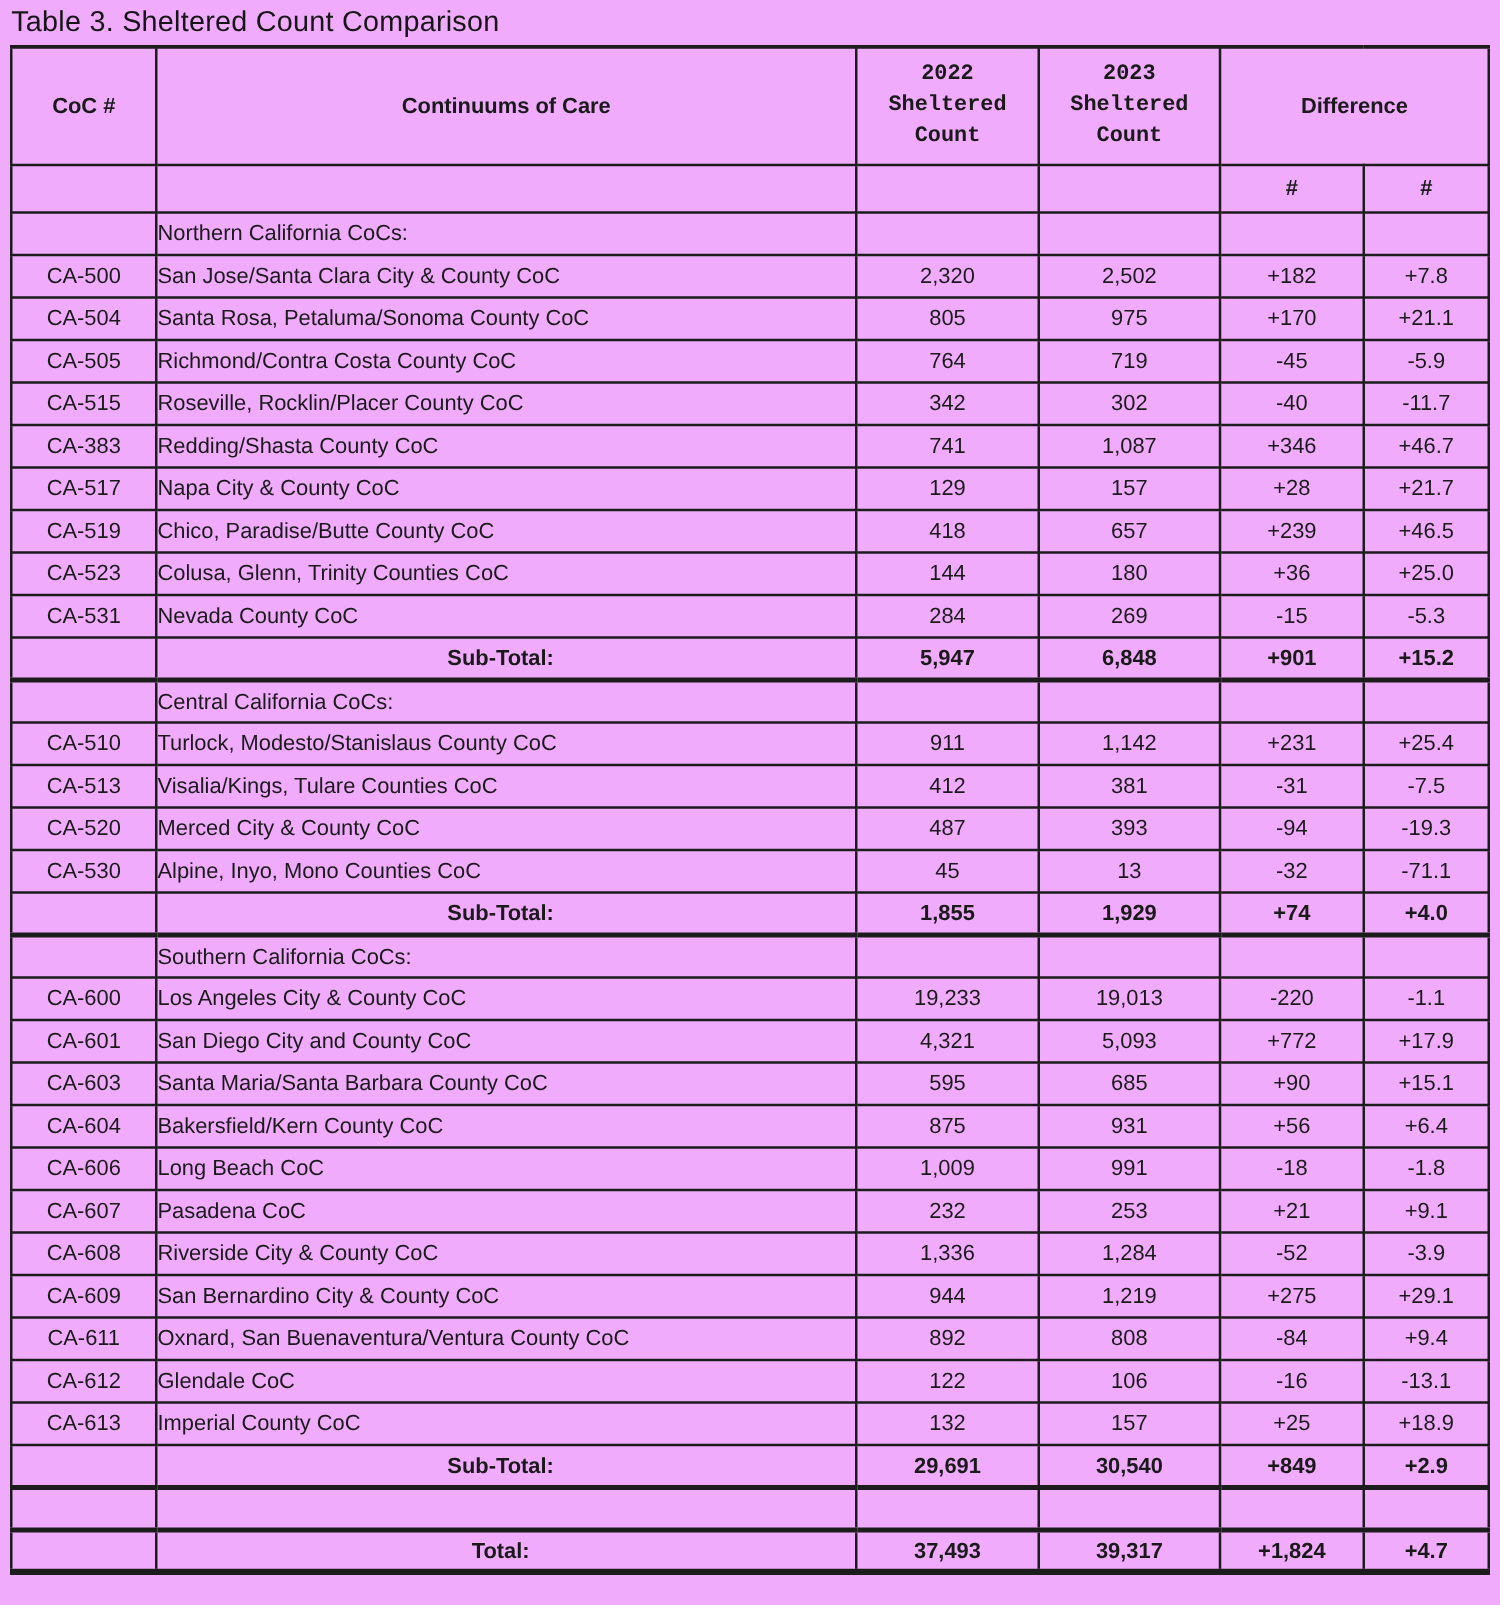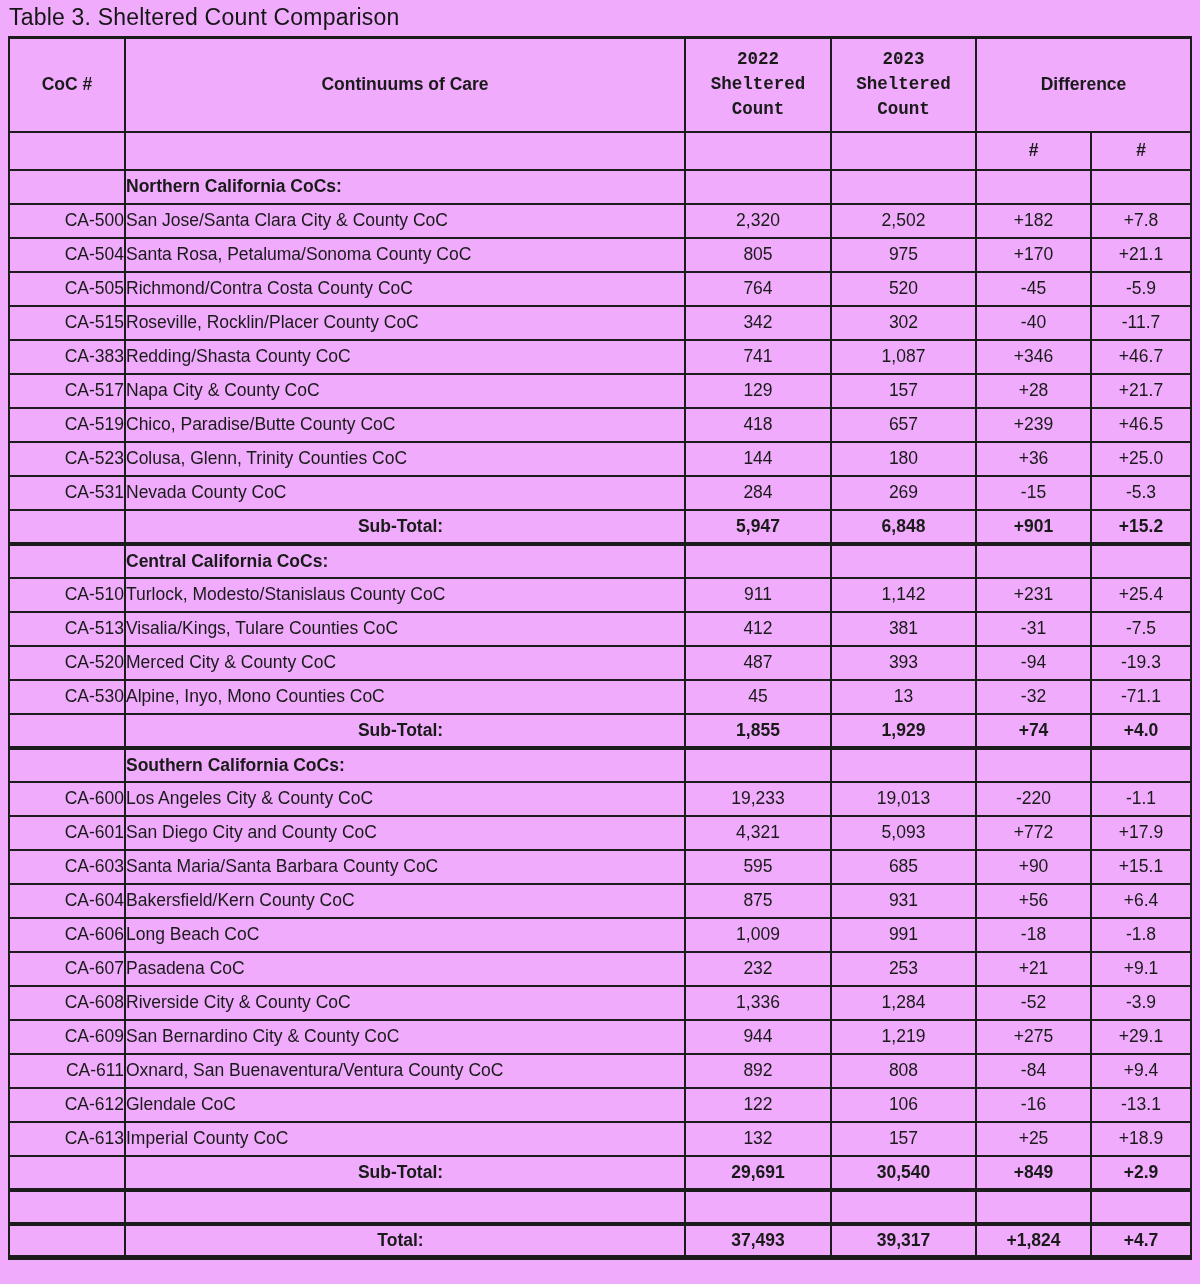--- a/index.html
+++ b/index.html
@@ -36,24 +36,24 @@
     font-size: 17.5px;
     padding: 0;
     overflow: hidden;
     white-space: nowrap;
   }
   .tbl thead tr.hdr-main { height: 94px; }
   .tbl thead tr.hdr-sub  { height: 38px; }
   .tbl thead th { font-weight: bold; text-align: center; vertical-align: middle; }
   .tbl tbody tr { height: 34px; }
   .hdr-line { line-height: 1.45; font-family: Liberation Mono, monospace; }
-  .c-coc  { text-align: right; }
+  .c-coc  { text-align: center; }
   .c-name { text-align: left; padding-left: 10px; }
   .c-num  { text-align: center; }
-  td.section-label { font-weight: bold; }
+  td.section-label { font-weight: normal; }
   tr.subtotal td { font-weight: bold; border-bottom-width: 4px; }
   td.sub-label { text-align: center; padding-right: 9px; font-weight: bold; }
   tr.spacer td { border-bottom-width: 4px; }
   tr.total td { font-weight: bold; }
 </style>
 </head>
 <body>
 
 <div class="page">
   <div class="title">Table 3. Sheltered Count Comparison</div>
@@ -114,21 +114,21 @@
           <td class="c-name">Santa Rosa, Petaluma/Sonoma County CoC</td>
           <td class="c-num">805</td>
           <td class="c-num">975</td>
           <td class="c-num">+170</td>
           <td class="c-num">+21.1</td>
         </tr>
         <tr>
           <td class="c-coc">CA-505</td>
           <td class="c-name">Richmond/Contra Costa County CoC</td>
           <td class="c-num">764</td>
-          <td class="c-num">520</td>
+          <td class="c-num">719</td>
           <td class="c-num">-45</td>
           <td class="c-num">-5.9</td>
         </tr>
         <tr>
           <td class="c-coc">CA-515</td>
           <td class="c-name">Roseville, Rocklin/Placer County CoC</td>
           <td class="c-num">342</td>
           <td class="c-num">302</td>
           <td class="c-num">-40</td>
           <td class="c-num">-11.7</td>

